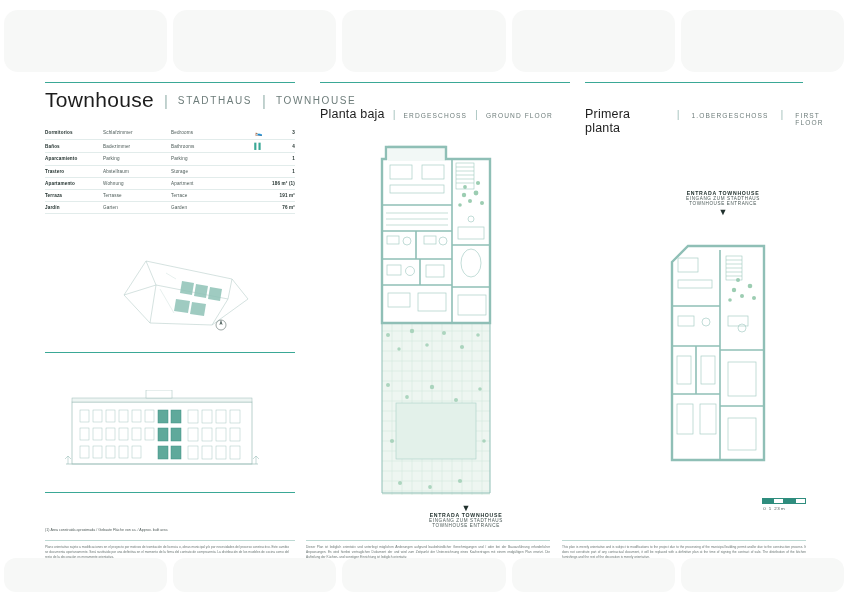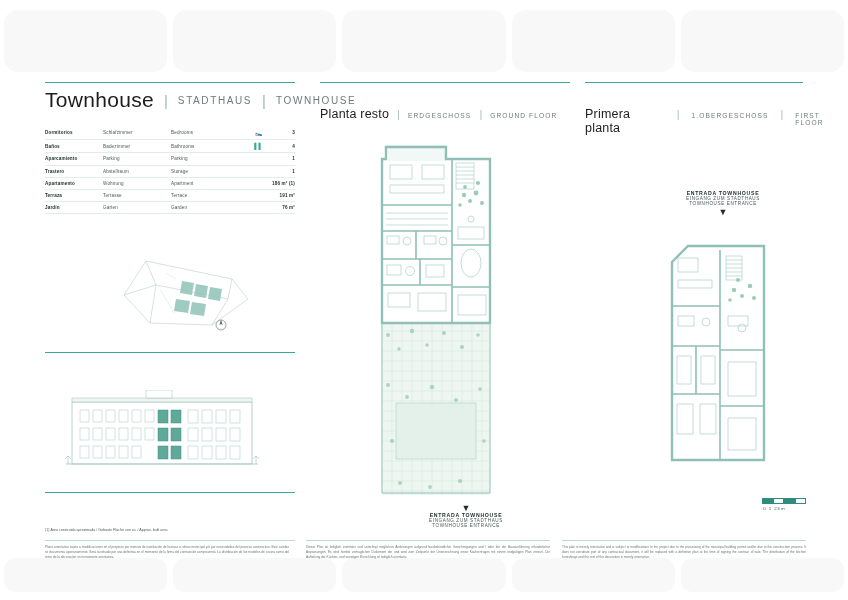--- a/index.html
+++ b/index.html
@@ -299,21 +299,21 @@
   </div>
 
   <div class="rule" style="left:45px; top:492px; width:250px;"></div>
 
   <div class="footnote1">(1) Área construida aproximada / Gebaute Fläche von ca. / Approx. built area</div>
   <div class="footnote-block fb1">Plano orientativo sujeto a modificaciones en el proyecto por motivos de tramitación de licencia o, obras municipal y/o por necesidades del proceso constructivo. Este cambio se documenta oportunamente. Será sustituido por una definitiva en el momento de la firma del contrato de compraventa. La distribución de los muebles de cocina como del resto de la decoración es meramente orientativa.</div>
   <div class="footnote-block fb2">Dieser Plan ist lediglich orientativ und unterliegt möglichen Änderungen aufgrund baubehördlicher Genehmigungen und / oder bei der Bauausführung erforderlicher Anpassungen. Es wird hierbei vertraglichen Dokument der und wird zum Zeitpunkt der Unterzeichnung eines Kaufvertrages mit einem endgültigen Plan ersetzt. Die Aufteilung der Küchen- und sonstigen Einrichtung ist lediglich orientativ.</div>
   <div class="footnote-block fb3">This plan is merely orientative and is subject to modifications to the project due to the processing of the municipal building permit and/or due to the construction process. It does not constitute part of any contractual document, it will be replaced with a definitive plan at the time of signing the contract of sale. The distribution of the kitchen furnishings and the rest of the decoration is merely orientative.</div>
 
   <div class="plan-head" style="left:320px; top:107px;">
-    <span class="es">Planta resto</span>
+    <span class="es">Planta baja</span>
     <span class="sep">|</span>
     <span class="de">ERDGESCHOSS</span>
     <span class="sep">|</span>
     <span class="en">GROUND FLOOR</span>
   </div>
 
   <div style="position:absolute; left:352px; top:135px;">
     <svg width="190" height="360" viewBox="0 0 190 360">
 
       <rect x="30" y="188" width="108" height="172" fill="#eef6f1"></rect>

